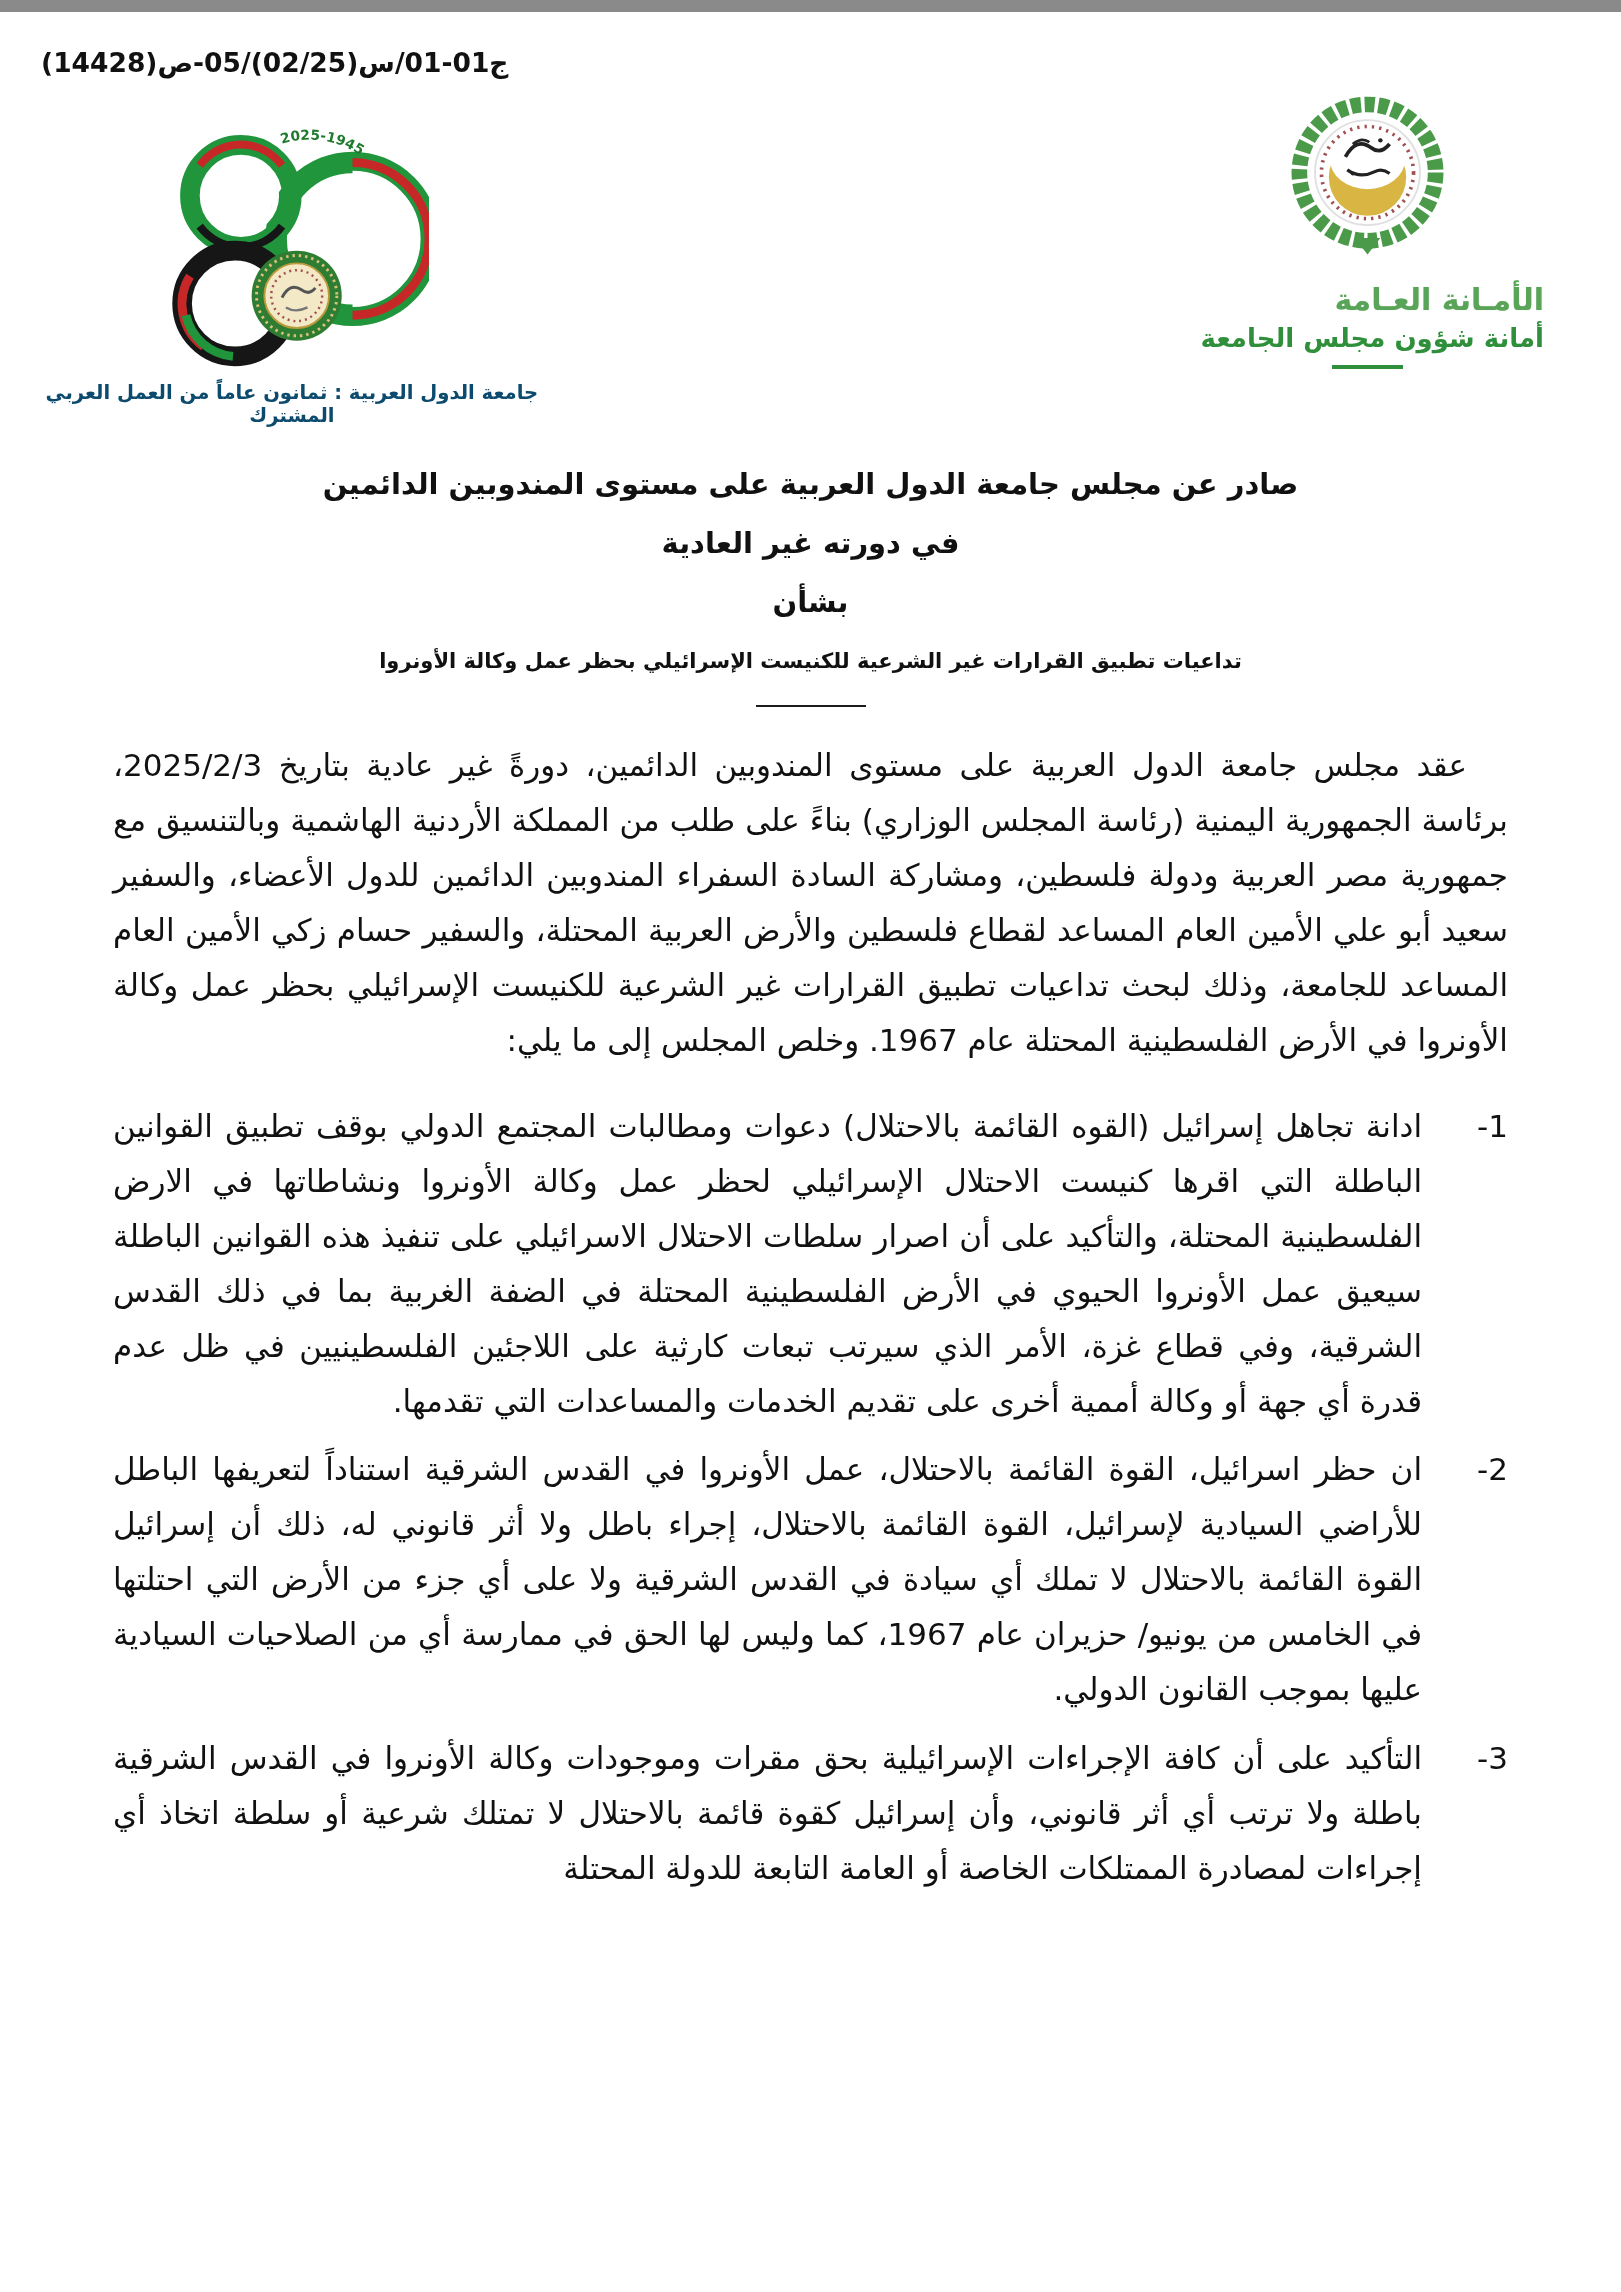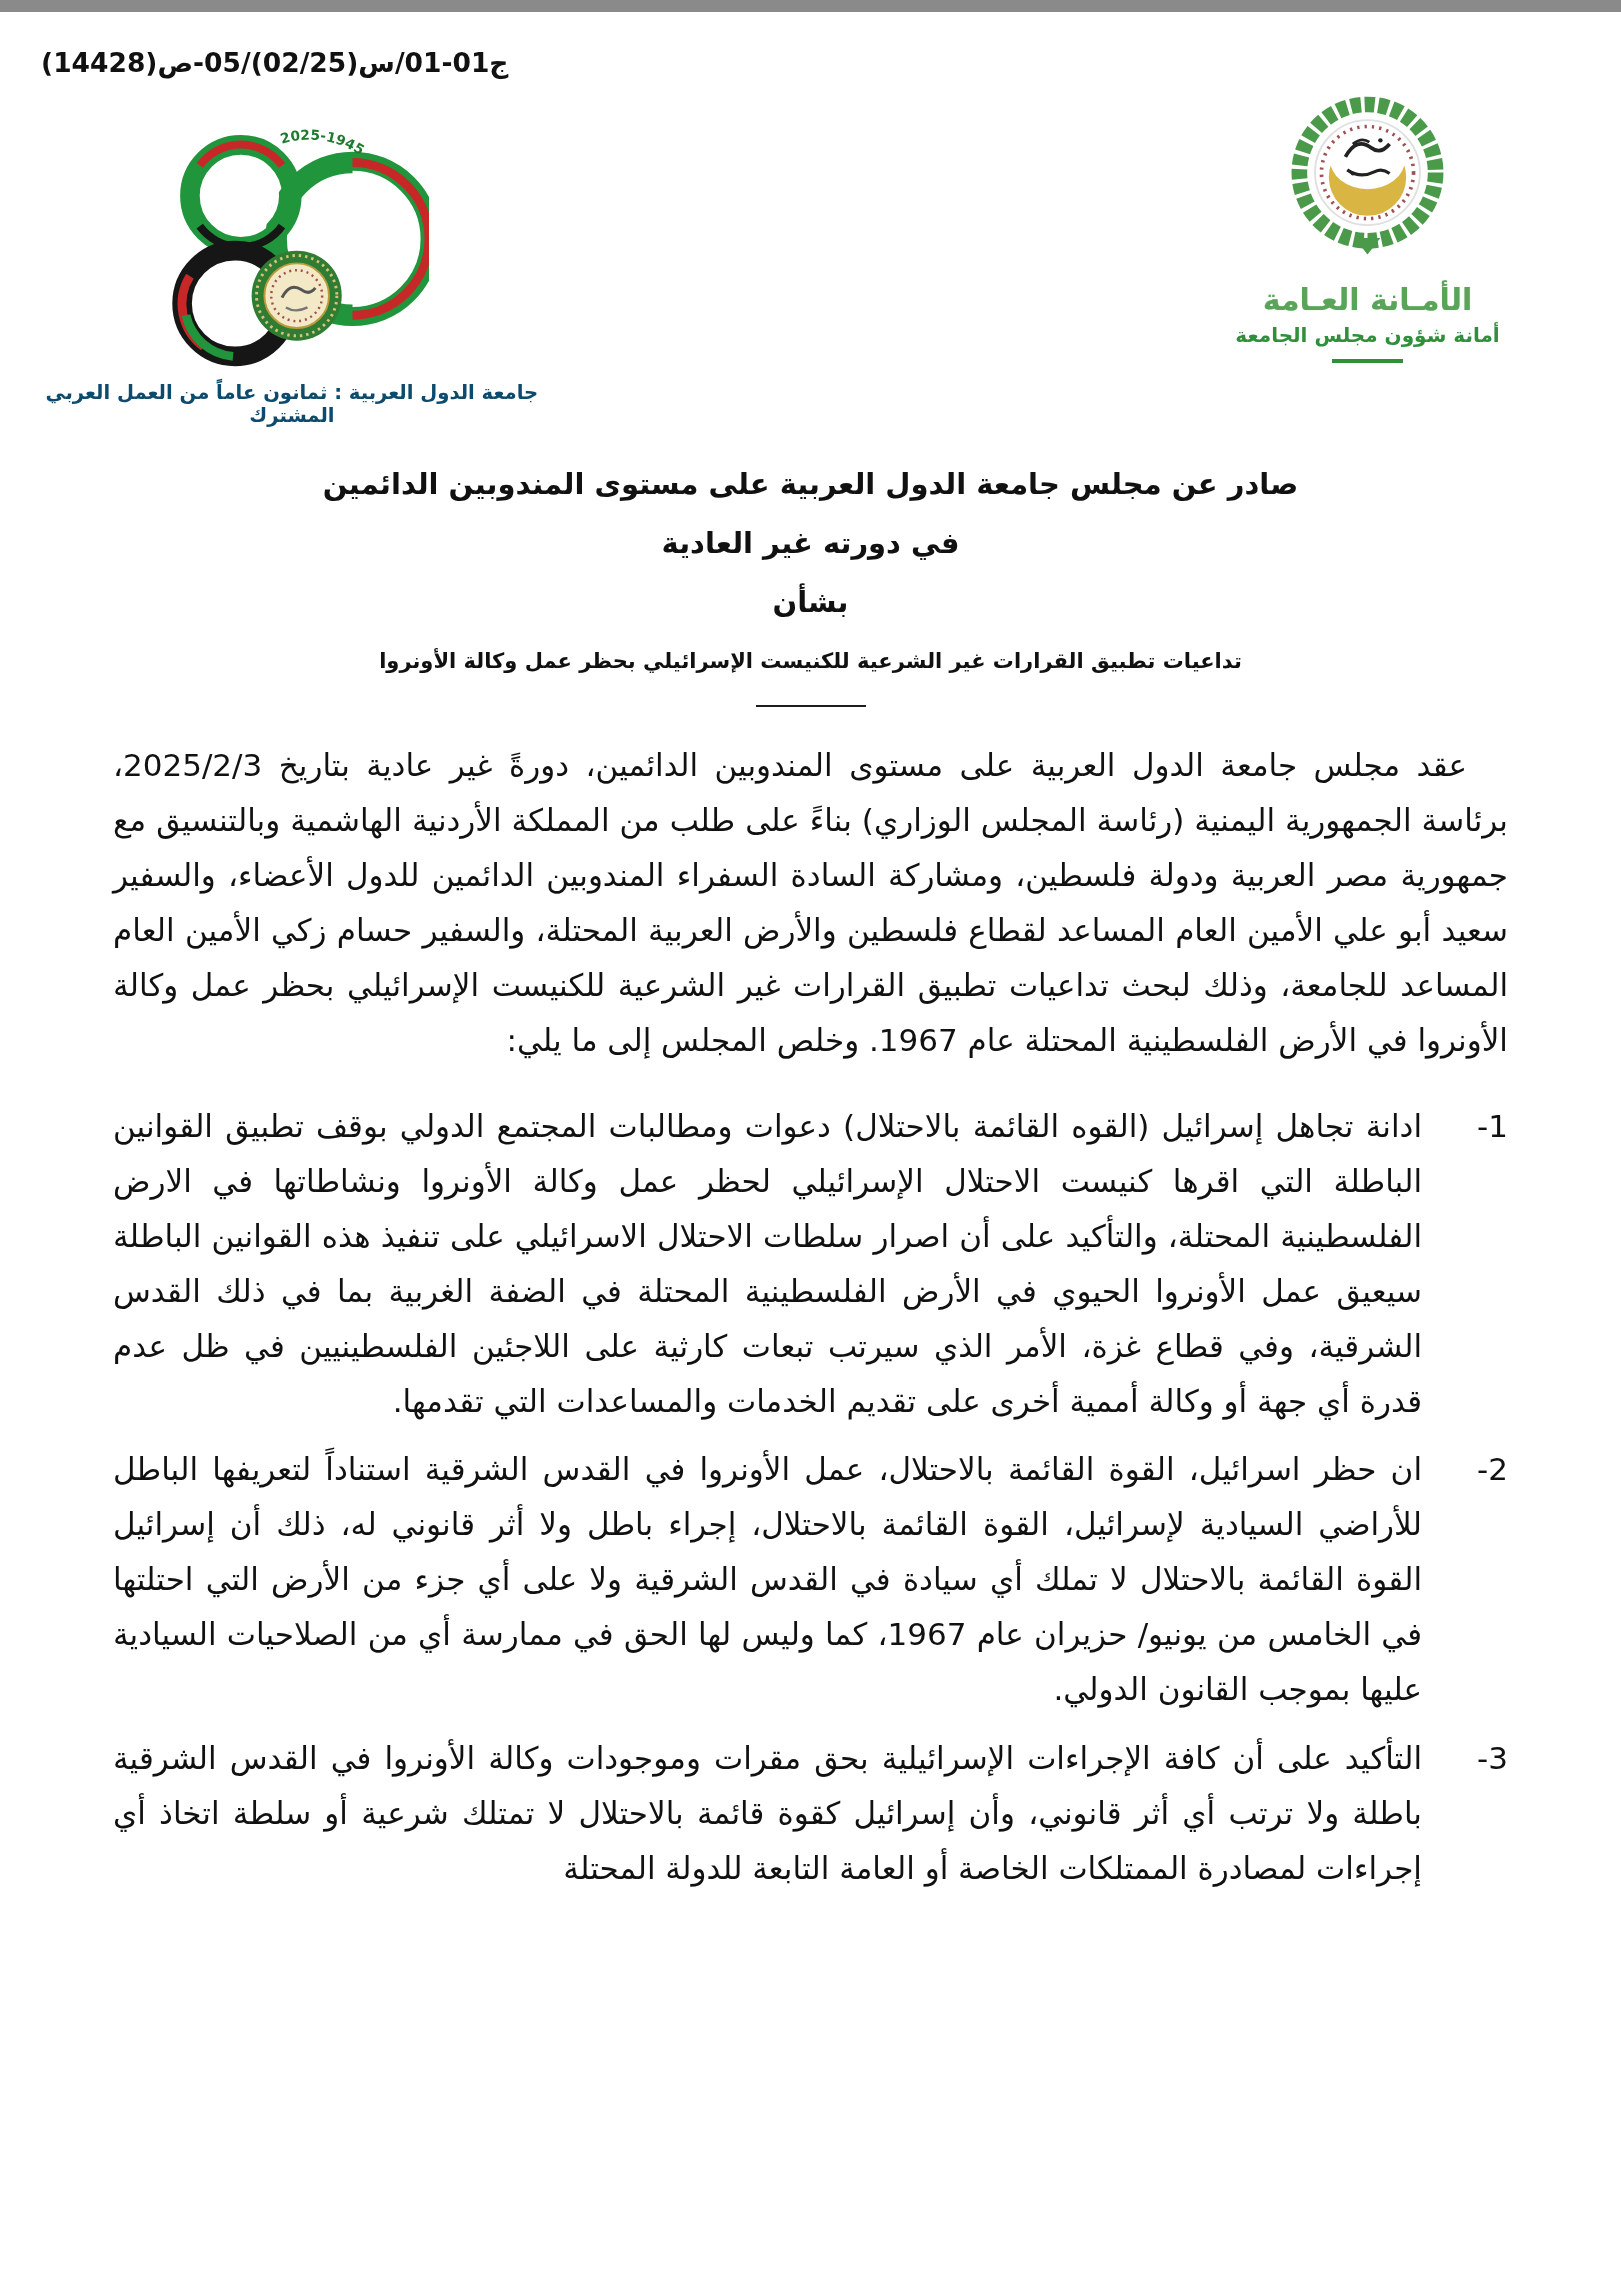--- a/index.html
+++ b/index.html
@@ -17,28 +17,28 @@
     position:absolute;left:41px;top:35px;
     direction:rtl;
     font-size:26.5px;font-weight:bold;letter-spacing:0.5px;
   }
   .logo-80{position:absolute;left:135px;top:78px;width:294px;height:286px;}
   .logo-80-caption{
     position:absolute;left:27.4px;top:369px;width:529px;
     direction:rtl;text-align:center;
     font-size:19.6px;font-weight:800;color:#0c4a6e;
   }
-  .secretariat{position:absolute;left:1191px;top:67px;width:353px;text-align:center;direction:rtl;}
+  .secretariat{position:absolute;left:1191px;top:67px;width:353px;text-align:right;direction:rtl;}
   .secretariat svg{display:block;margin:0 auto;}
   .sec-title{
     margin-top:2px;
     font-size:30px;font-weight:bold;color:var(--green-light,#5aa45a);
     letter-spacing:1px;text-shadow:0 0 1px rgba(90,164,90,.4);
   }
-  .sec-subtitle{margin-top:5.9px;font-size:20px;font-weight:bold;color:var(--green,#2f8f3b);}
+  .sec-subtitle{margin-top:5.9px;font-size:26px;font-weight:bold;color:var(--green,#2f8f3b);}
   .sec-dash{width:71px;height:3.9px;background:var(--green,#2f8f3b);margin:11.8px auto 0;}
   
   .content{
     direction:rtl;
     padding:443px 113px 0 113px;
   }
   .title-block{text-align:center;font-weight:bold;}
   .title-line{font-size:29px;line-height:59px;}
   .title-line.big{font-size:21px;}
   .title-rule{width:110px;border:0;border-top:2.9px solid #1c1c1c;margin:13.7px auto 0;}

